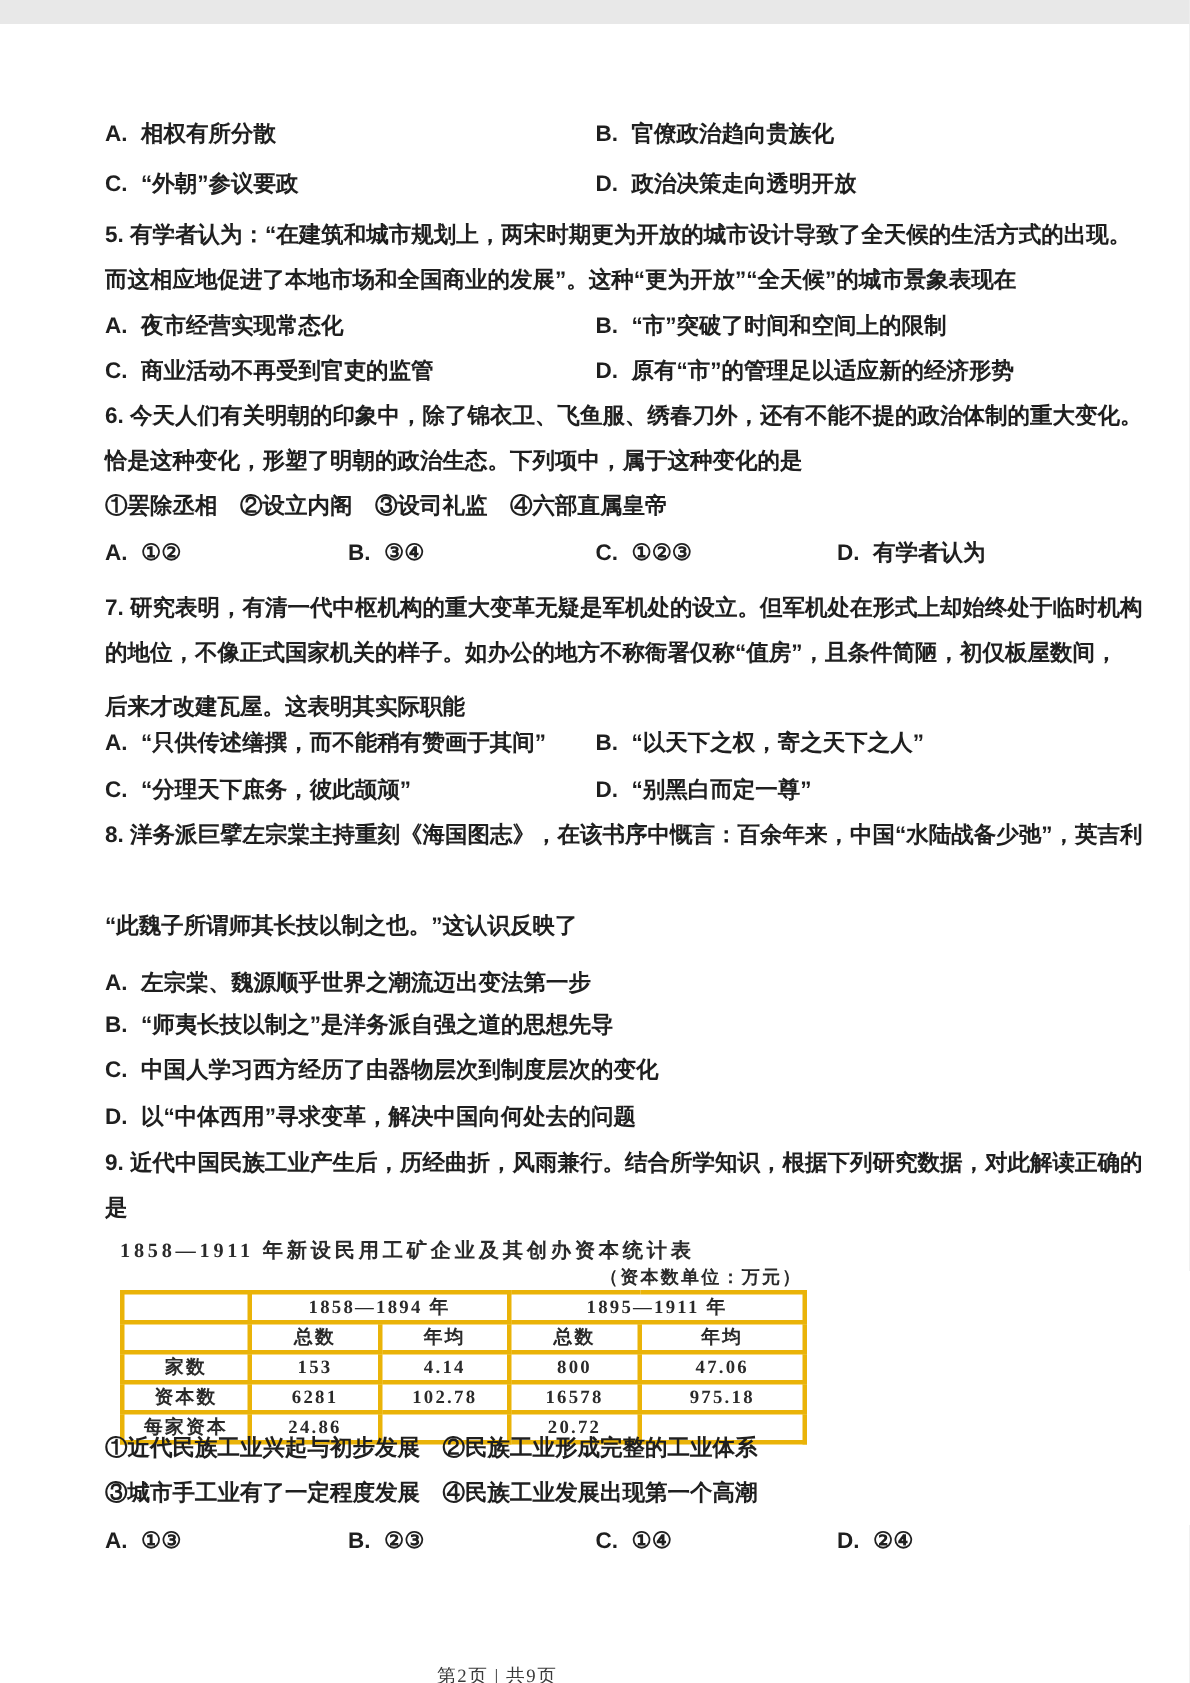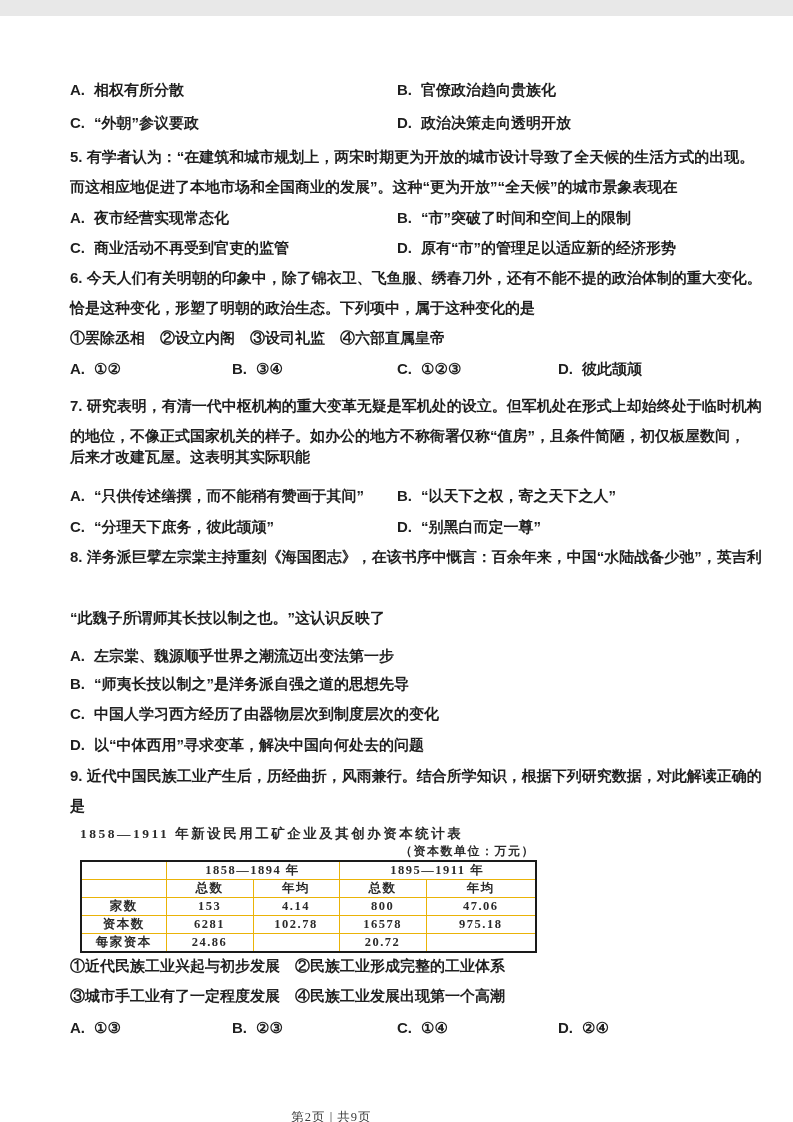--- a/index.html
+++ b/index.html
@@ -47,21 +47,21 @@
     table-layout:fixed;
     width:455px;
     font-family:"Liberation Serif", serif;
     font-weight:bold;
     font-size:12.5px;
     letter-spacing:1.5px;
     color:#2a2a2a;
     border:2px solid #1a1a1a;
   }
   table.stats td {
-    border:1px solid #eab308;
+    border:3px solid #eab308;
     height:15px;
     padding:0;
     text-align:center;
     vertical-align:middle;
     overflow:hidden;
   }
   .footer {
     position:absolute; left:0; top:1093px; width:663px;
     text-align:center;
     font-family:"Liberation Serif", serif;
@@ -96,26 +96,26 @@
     <span class="opt c2"><span class="lab">D.</span><span>原有“市”的管理足以适应新的经济形势</span></span>
   </div>
 
   <div class="line" style="top:251px">6. 今天人们有关明朝的印象中，除了锦衣卫、飞鱼服、绣春刀外，还有不能不提的政治体制的重大变化。</div>
   <div class="line" style="top:311px">①罢除丞相　②设立内阁　③设司礼监　④六部直属皇帝</div>
   <div class="line" style="top:281px">恰是这种变化，形塑了明朝的政治生态。下列项中，属于这种变化的是</div>
   <div class="line" style="top:342px">
     <span class="opt c0"><span class="lab">A.</span><span>①②</span></span>
     <span class="opt c1"><span class="lab">B.</span><span>③④</span></span>
     <span class="opt c2"><span class="lab">C.</span><span>①②③</span></span>
-    <span class="opt c3"><span class="lab">D.</span><span>彼此颉颃</span></span>
+    <span class="opt c3"><span class="lab">D.</span><span>有学者认为</span></span>
   </div>
 
   <div class="line" style="top:379px">7. 研究表明，有清一代中枢机构的重大变革无疑是军机处的设立。但军机处在形式上却始终处于临时机构</div>
   <div class="line" style="top:409px">的地位，不像正式国家机关的样子。如办公的地方不称衙署仅称“值房”，且条件简陋，初仅板屋数间，</div>
-  <div class="line" style="top:430px">后来才改建瓦屋。这表明其实际职能</div>
+  <div class="line" style="top:445px">后来才改建瓦屋。这表明其实际职能</div>
   <div class="line" style="top:469px">
     <span class="opt c0"><span class="lab">A.</span><span>“只供传述缮撰，而不能稍有赞画于其间”</span></span>
     <span class="opt c2"><span class="lab">B.</span><span>“以天下之权，寄之天下之人”</span></span>
   </div>
   <div class="line" style="top:500px">
     <span class="opt c0"><span class="lab">C.</span><span>“分理天下庶务，彼此颉颃”</span></span>
     <span class="opt c2"><span class="lab">D.</span><span>“别黑白而定一尊”</span></span>
   </div>
 
   <div class="line" style="top:530px">8. 洋务派巨擘左宗棠主持重刻《海国图志》，在该书序中慨言：百余年来，中国“水陆战备少弛”，英吉利</div>

